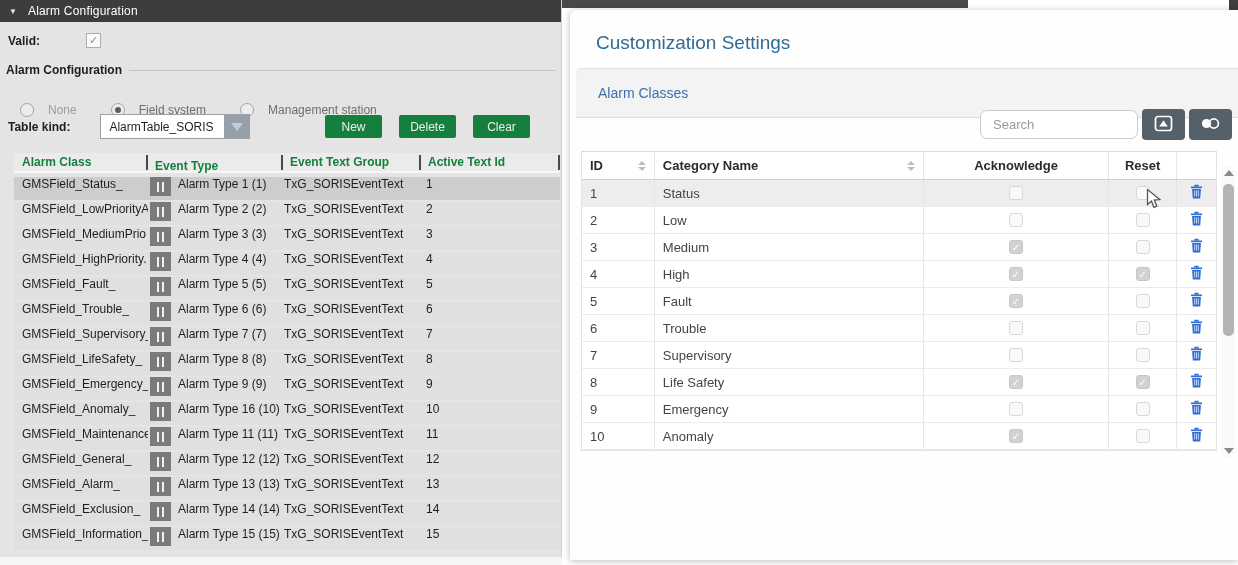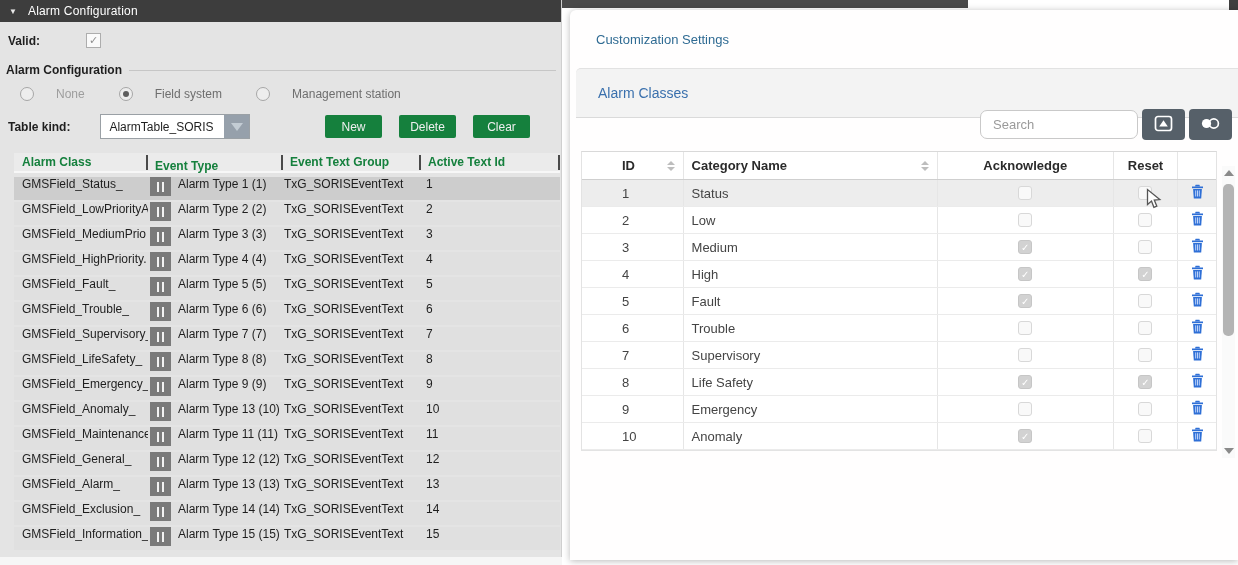--- a/index.html
+++ b/index.html
@@ -12,21 +12,21 @@
   .lp-header{height:22px;background:#3d3d3d;color:#fff;display:flex;align-items:center;font-size:12px;padding-left:9px;}
   .lp-tri{font-size:8px;margin-right:11px;color:#e8e8e8;}
   .lp-title{letter-spacing:.2px;}
   .lbl-bold{font-weight:bold;font-size:12px;color:#1e1e1e;}
   .valid-row{position:absolute;left:8px;top:33px;display:flex;align-items:center;}
   .vcb{width:15px;height:15px;background:#fafafa;border:1px solid #adadad;margin-left:46px;display:flex;align-items:center;justify-content:center;font-size:11px;color:#8f8f8f;}
   .vcb.on::after{content:"\2713";}
   .grp-row{position:absolute;left:6px;top:63px;width:550px;display:flex;align-items:center;}
   .grp-line{flex:1;height:1px;background:#c6c6c6;margin-left:7px;}
   .radio-row{position:absolute;left:20px;top:87px;display:flex;align-items:center;gap:34px;font-size:12px;}
-  .radio-item{display:flex;align-items:flex-end;gap:22px;color:#6e6e6e;}
+  .radio-item{display:flex;align-items:flex-end;gap:14px;color:#6e6e6e;margin-top:16px;}
   .radio-item.dis{color:#9d9d9d;}
   .radio{width:14px;height:14px;border-radius:50%;border:1px solid #a6a6a6;background:#ededed;display:inline-flex;align-items:center;justify-content:center;}
   .radio.on::after{content:"";width:6px;height:6px;border-radius:50%;background:#5e5e5e;}
   .tk-row{position:absolute;left:8px;top:114px;width:548px;display:flex;align-items:center;}
   .dropdown{margin-left:30px;width:150px;height:25px;border:1px solid #9aa0a5;background:#fff;display:flex;align-items:stretch;}
   .dd-text{flex:1;font-size:12px;color:#1f1f1f;display:flex;align-items:center;padding-left:8px;white-space:nowrap;overflow:hidden;}
   .dd-btn{width:25px;background:#96a0ab;display:flex;align-items:center;justify-content:center;}
   .dd-tri{width:0;height:0;border-left:6px solid transparent;border-right:6px solid transparent;border-top:8px solid #c3ccd4;}
   .btn-cluster{margin-left:auto;margin-right:26px;display:flex;gap:17px;}
   .gbtn{width:57px;height:23px;background:#15803d;border:none;border-radius:2px;color:#efefef;font-size:12px;}
@@ -46,33 +46,33 @@
   .pbtn{width:21px;height:19px;margin-left:2px;background:#7a7a7a;display:inline-flex;align-items:center;justify-content:center;gap:3px;flex:0 0 auto;}
   .pbtn i{width:2px;height:10px;background:#f2f2f2;}
   .lc2{width:110px;padding-left:7px;}
   .lc3{width:137px;padding-left:3px;}
   .lc4{flex:1;padding-left:8px;}
 
   
   .top-strip{position:absolute;left:562px;top:0;width:406px;height:8px;background:#4a4a4a;}
   .corner-frag{position:absolute;left:1229px;top:0;width:9px;height:12px;background:#3f3f3f;}
   .card{position:absolute;left:570px;top:10px;width:668px;height:550px;background:#fffefe;border-radius:6px 0 0 0;box-shadow:0 1px 7px rgba(0,0,0,.28);}
-  .cs-title{position:absolute;left:26px;top:22px;font-size:13px;color:#2f6b93;}
+  .cs-title{position:absolute;left:26px;top:22px;font-size:19px;color:#2f6b93;}
   .tab-bar{position:absolute;left:6px;top:58px;right:0;height:50px;background:#f3f3f3;border-top:1px solid #e2e2e2;border-bottom:1px solid #dadada;border-radius:5px 0 0 0;display:flex;align-items:center;}
   .tab-label{margin-left:22px;font-size:14px;color:#3a70ad;}
   .search{position:absolute;left:410px;top:100px;width:158px;height:29px;border:1px solid #c9c9c9;border-radius:7px;padding:0 12px;font-size:13px;color:#333;outline:none;background:#fff;}
   .search::placeholder{color:#9a9a9a;}
   .tbtn{position:absolute;top:99px;width:43px;height:31px;background:#566069;border:none;border-radius:4px;display:flex;align-items:center;justify-content:center;}
   .tbtn.b1{left:572px;}
   .tbtn.b2{left:619px;}
   
   .rtable{position:absolute;left:11px;top:141px;width:636px;border:1px solid #e3e3e3;border-top:1px solid #d9d9d9;background:#fff;}
   .rth{display:flex;height:28px;align-items:center;border-bottom:1px solid #cfcfcf;font-weight:bold;font-size:13px;color:#2b2b2b;}
   .rc{height:100%;display:flex;align-items:center;border-left:1px solid #e6e6e6;padding:0 8px;}
-  .rc:first-child{border-left:none;margin-left:32px;}
+  .rc:first-child{border-left:none;}
   .rc-id{width:72px;}
   .rc-name{width:270px;}
   .rc-ack{width:186px;justify-content:center;}
   .rc-reset{width:68px;justify-content:center;}
   .rc-act{width:40px;justify-content:center;}
   .sort{display:inline-flex;flex-direction:column;gap:2px;margin-left:auto;}
   .sort i{width:0;height:0;border-left:4px solid transparent;border-right:4px solid transparent;}
   .sort .u{border-bottom:4px solid #bdbdbd;}
   .sort .d{border-top:4px solid #bdbdbd;}
   .rrow{display:flex;height:27px;align-items:center;border-bottom:1px solid #ebebeb;font-size:13px;color:#444;background:#fff;}
@@ -240,21 +240,21 @@
           <span class="lc lc2">Alarm Type 9 (9)</span>
           <span class="lc lc3">TxG_SORISEventText</span>
           <span class="lc lc4">9</span>
         </div>
         <div class="lrow">
           <span class="lc lc1">GMSField_Anomaly_</span>
           <span class="pbtn">
             <i></i>
             <i></i>
           </span>
-          <span class="lc lc2">Alarm Type 13 (10)</span>
+          <span class="lc lc2">Alarm Type 16 (10)</span>
           <span class="lc lc3">TxG_SORISEventText</span>
           <span class="lc lc4">10</span>
         </div>
         <div class="lrow">
           <span class="lc lc1">GMSField_Maintenance</span>
           <span class="pbtn">
             <i></i>
             <i></i>
           </span>
           <span class="lc lc2">Alarm Type 11 (11)</span>

